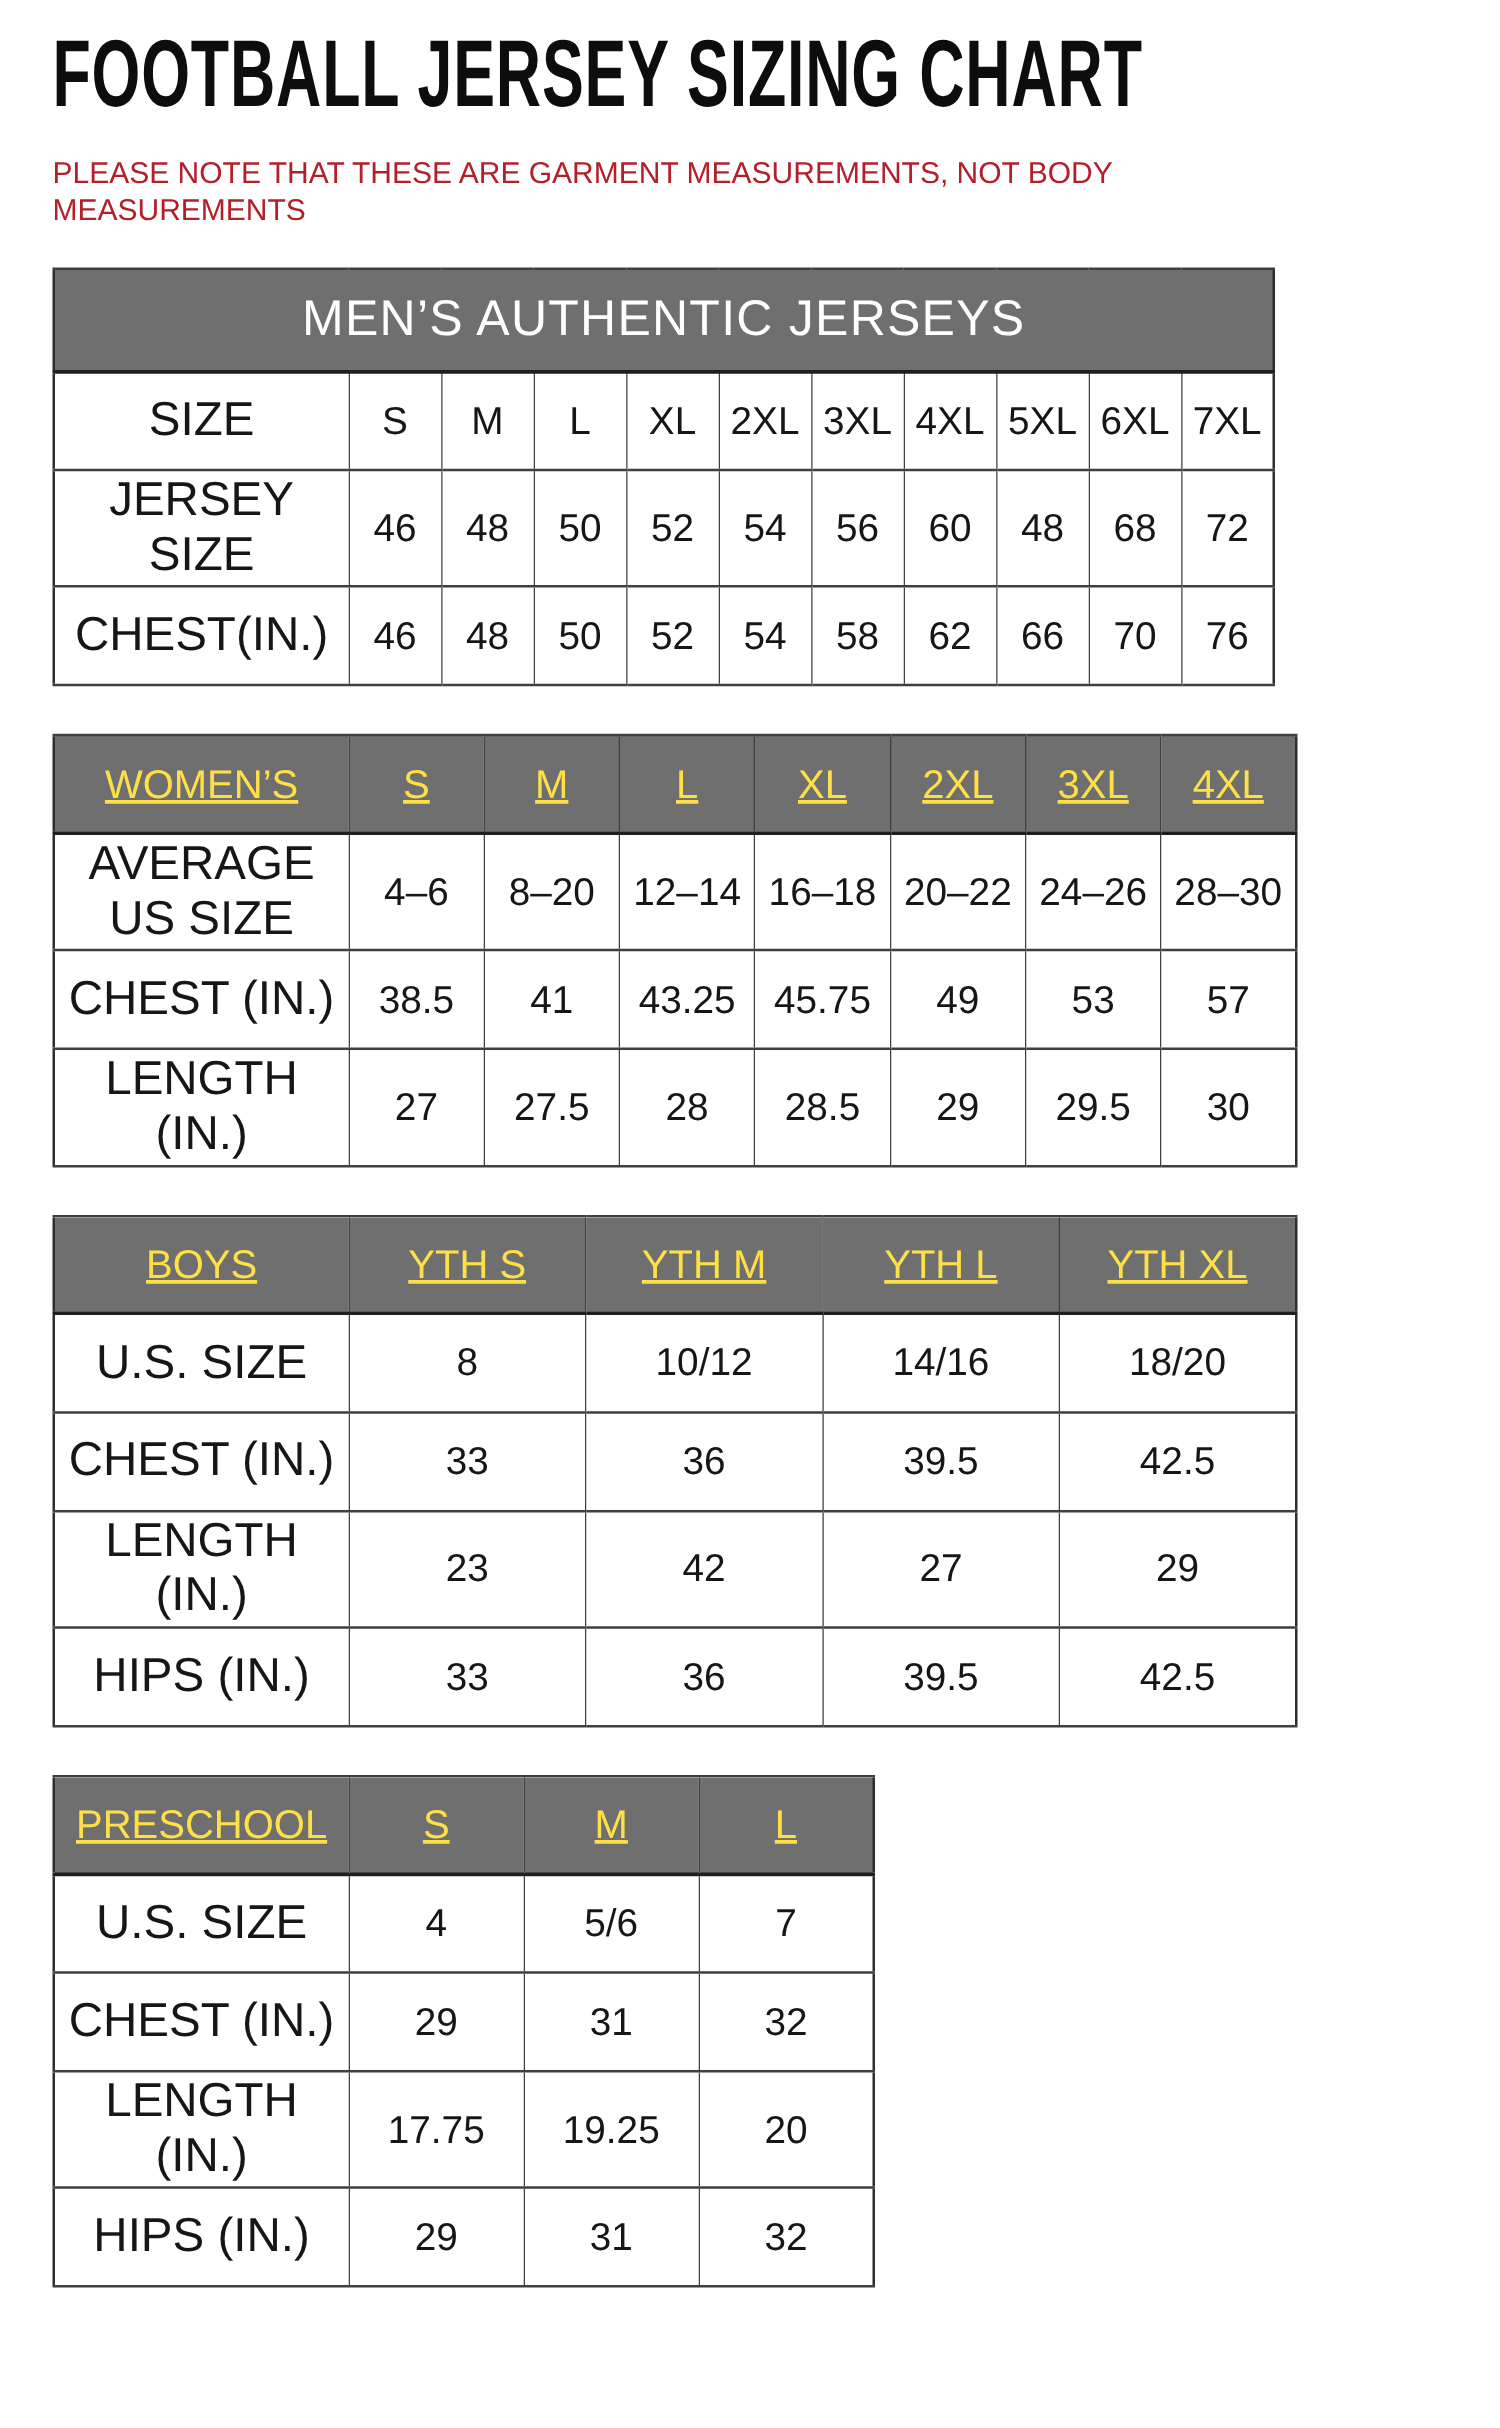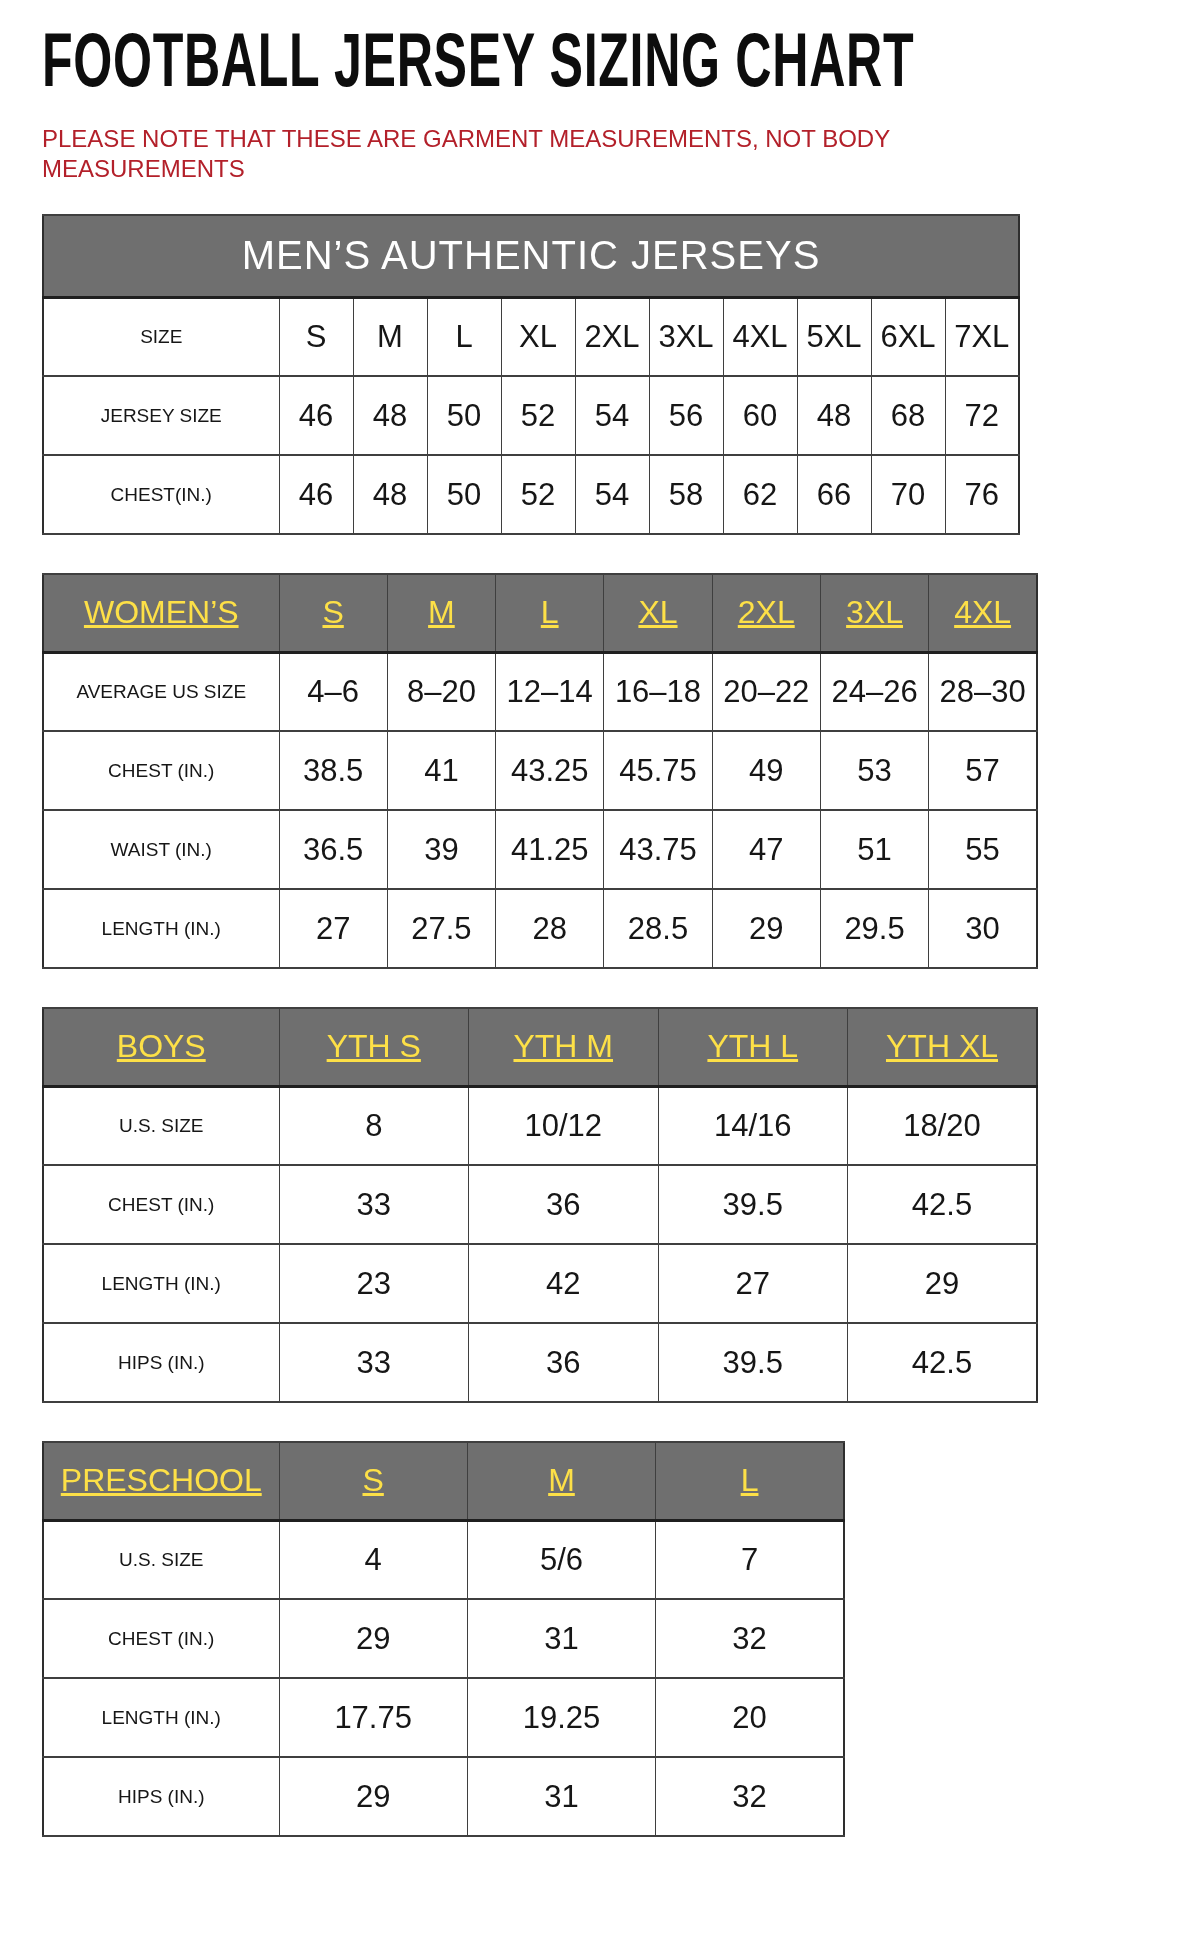--- a/index.html
+++ b/index.html
@@ -44,21 +44,21 @@
   
   table.size-table{
     border-collapse:collapse;
     table-layout:fixed;
     margin:0 0 38px 0;
     border:2px solid #2e2e2e;
   }
   .t-mens{width:978px;}
   .t-womens{width:996px;}
   .t-boys{width:996px;}
-  .t-preschool{width:803px;}
+  .t-preschool{width:658px;}
   col.c0{width:236px;}
 
   .size-table td{
     border:solid var(--border);
     border-width:2px 1px;
     text-align:center;
     vertical-align:middle;
     height:79px;
     padding:2px 4px;
     font-size:31px;
@@ -75,21 +75,21 @@
   }
   .size-table tr.hdr td{
     background:var(--gray);
     color:#fde047;
     font-size:32px;
     height:78px;
     border-bottom:3px solid #1f1f1f;
     text-decoration:underline;
   }
   .size-table td.label-cell{
-    font-size:19px;
+    font-size:38px;
     line-height:1.15;
   }
 </style>
 </head>
 <body>
 
 <div class="page">
   <h1 class="title">FOOTBALL JERSEY SIZING CHART</h1>
   <p class="note">PLEASE NOTE THAT THESE ARE GARMENT MEASUREMENTS, NOT BODY MEASUREMENTS</p>
   <div id="tables-root">
@@ -188,30 +188,20 @@
             <td class="label-cell">CHEST (IN.)</td>
             <td>38.5</td>
             <td>41</td>
             <td>43.25</td>
             <td>45.75</td>
             <td>49</td>
             <td>53</td>
             <td>57</td>
           </tr>
           <tr>
-            <td class="label-cell">WAIST (IN.)</td>
-            <td>36.5</td>
-            <td>39</td>
-            <td>41.25</td>
-            <td>43.75</td>
-            <td>47</td>
-            <td>51</td>
-            <td>55</td>
-          </tr>
-          <tr>
             <td class="label-cell">LENGTH (IN.)</td>
             <td>27</td>
             <td>27.5</td>
             <td>28</td>
             <td>28.5</td>
             <td>29</td>
             <td>29.5</td>
             <td>30</td>
           </tr>
         </tbody>

